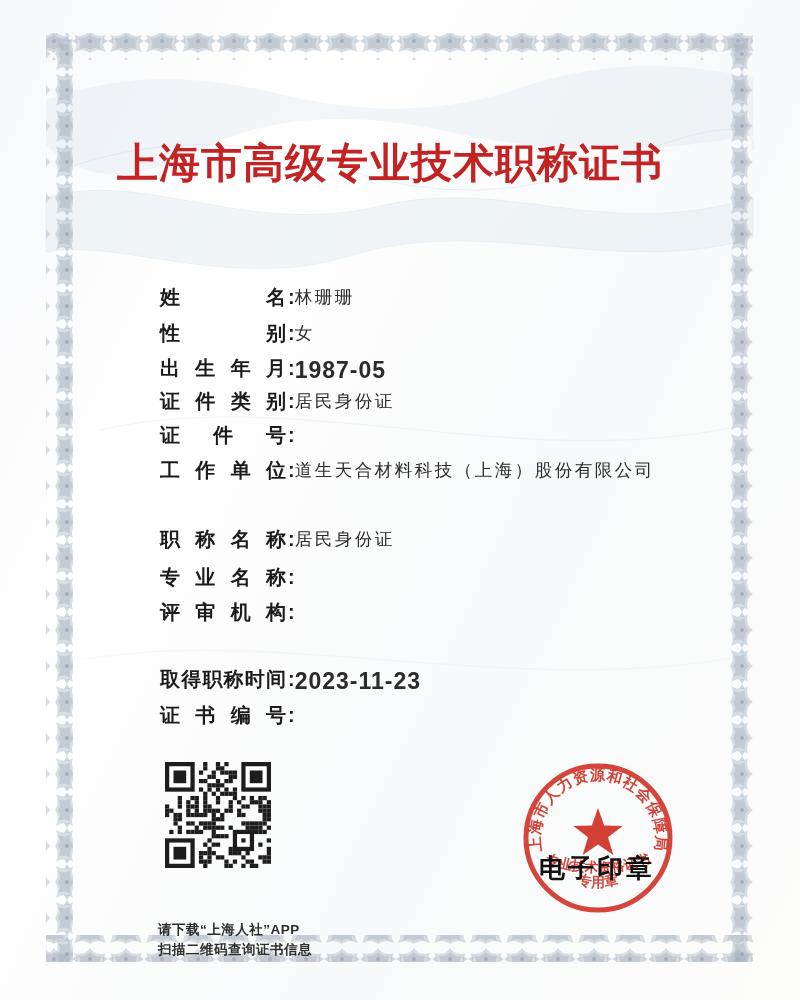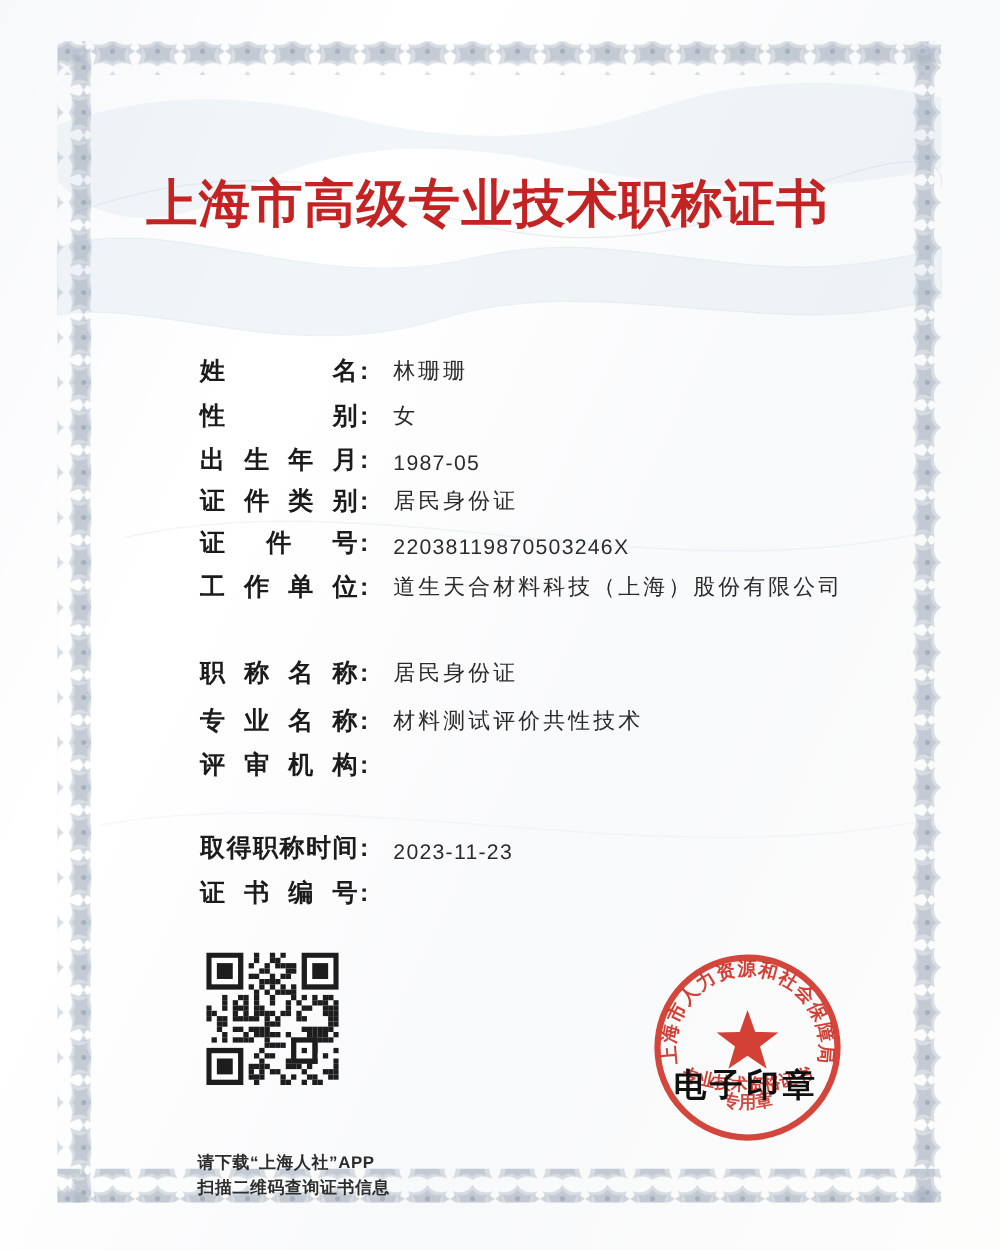--- a/index.html
+++ b/index.html
@@ -13,27 +13,27 @@
     position:absolute; top:136px; left:0; width:780px; text-align:center;
     font-size:41px; font-weight:800; letter-spacing:1px; color:#c32322; z-index:2;
   }
   .row{position:absolute; left:160px; display:flex; align-items:flex-start; z-index:2;}
   .lbl{
     width:126px; display:flex; justify-content:space-between;
     font-size:20px; font-weight:bold; color:#1b1b1b; line-height:28px;
   }
   .colon{font-size:20px; font-weight:bold; color:#1b1b1b; line-height:28px; margin-left:2px;}
   .val{
-    margin-left:20px; font-size:17.5px; color:#2b2b2b; letter-spacing:2.5px;
+    font-size:17.5px; color:#2b2b2b; letter-spacing:2.5px;
     line-height:27px; padding-top:1px; max-width:436px;
     font-family:"DejaVu Serif",serif;
   }
   .val.num{
-    font-family:"Liberation Sans",sans-serif; font-weight:400;
-    font-size:17px; letter-spacing:1px; padding-top:3px;
+    font-family:"Liberation Sans",sans-serif; font-weight:700;
+    font-size:23px; letter-spacing:1px; padding-top:3px;
   }
   .qr-wrap{position:absolute; left:165px; top:762px; z-index:2;}
   .qr-caption{
     position:absolute; left:158px; top:920px; z-index:2;
     font-size:13.5px; font-weight:bold; color:#2d2d2d; line-height:20px; letter-spacing:.5px;
   }
   .seal{position:absolute; left:513px; top:753px; z-index:3;}
   .e-seal{
     position:absolute; left:539px; top:851px; z-index:4;
     font-size:26px; font-weight:700; color:#101010; letter-spacing:3px;
@@ -120,21 +120,20 @@
       <span class="colon">:</span>
     <span class="val">居民身份证</span>
   </div>
   <div class="row" style="top:421px">
     <span class="lbl">
         <span>证</span>
         <span>件</span>
         <span>号</span>
       </span>
       <span class="colon">:</span>
-    <span class="val num">22038119870503246X</span>
   </div>
   <div class="row" style="top:456px">
     <span class="lbl">
         <span>工</span>
         <span>作</span>
         <span>单</span>
         <span>位</span>
       </span>
       <span class="colon">:</span>
     <span class="val">道生天合材料科技（上海）股份有限公司</span>
@@ -151,21 +150,20 @@
     <span class="val">居民身份证</span>
   </div>
   <div class="row" style="top:563px">
     <span class="lbl">
         <span>专</span>
         <span>业</span>
         <span>名</span>
         <span>称</span>
       </span>
       <span class="colon">:</span>
-    <span class="val">材料测试评价共性技术</span>
   </div>
   <div class="row" style="top:598px">
     <span class="lbl">
         <span>评</span>
         <span>审</span>
         <span>机</span>
         <span>构</span>
       </span>
       <span class="colon">:</span>
   </div>

